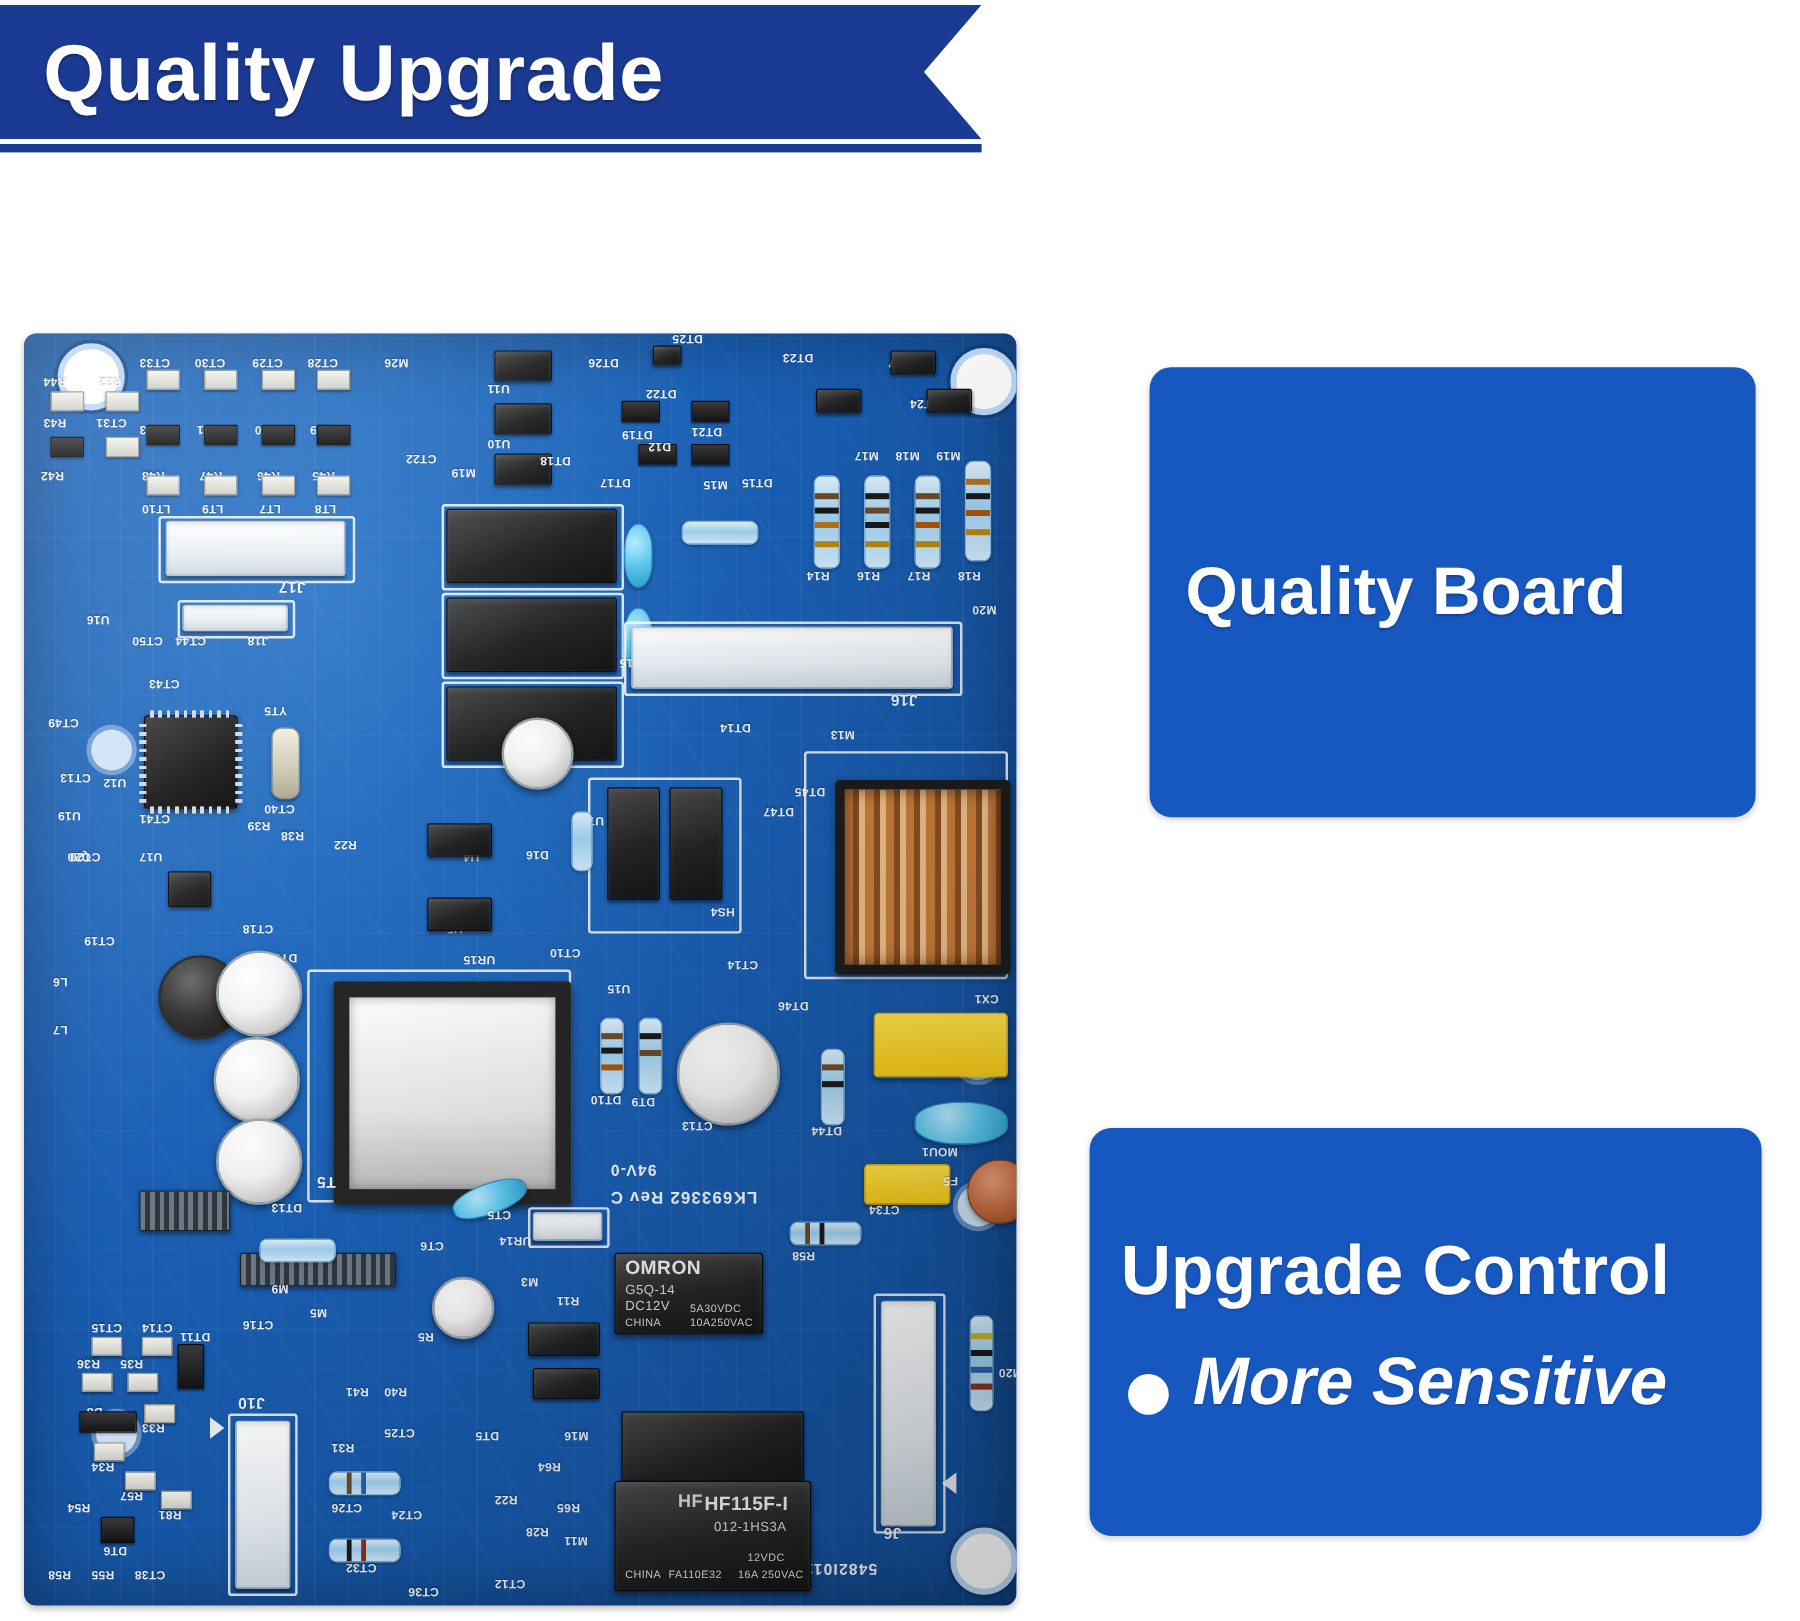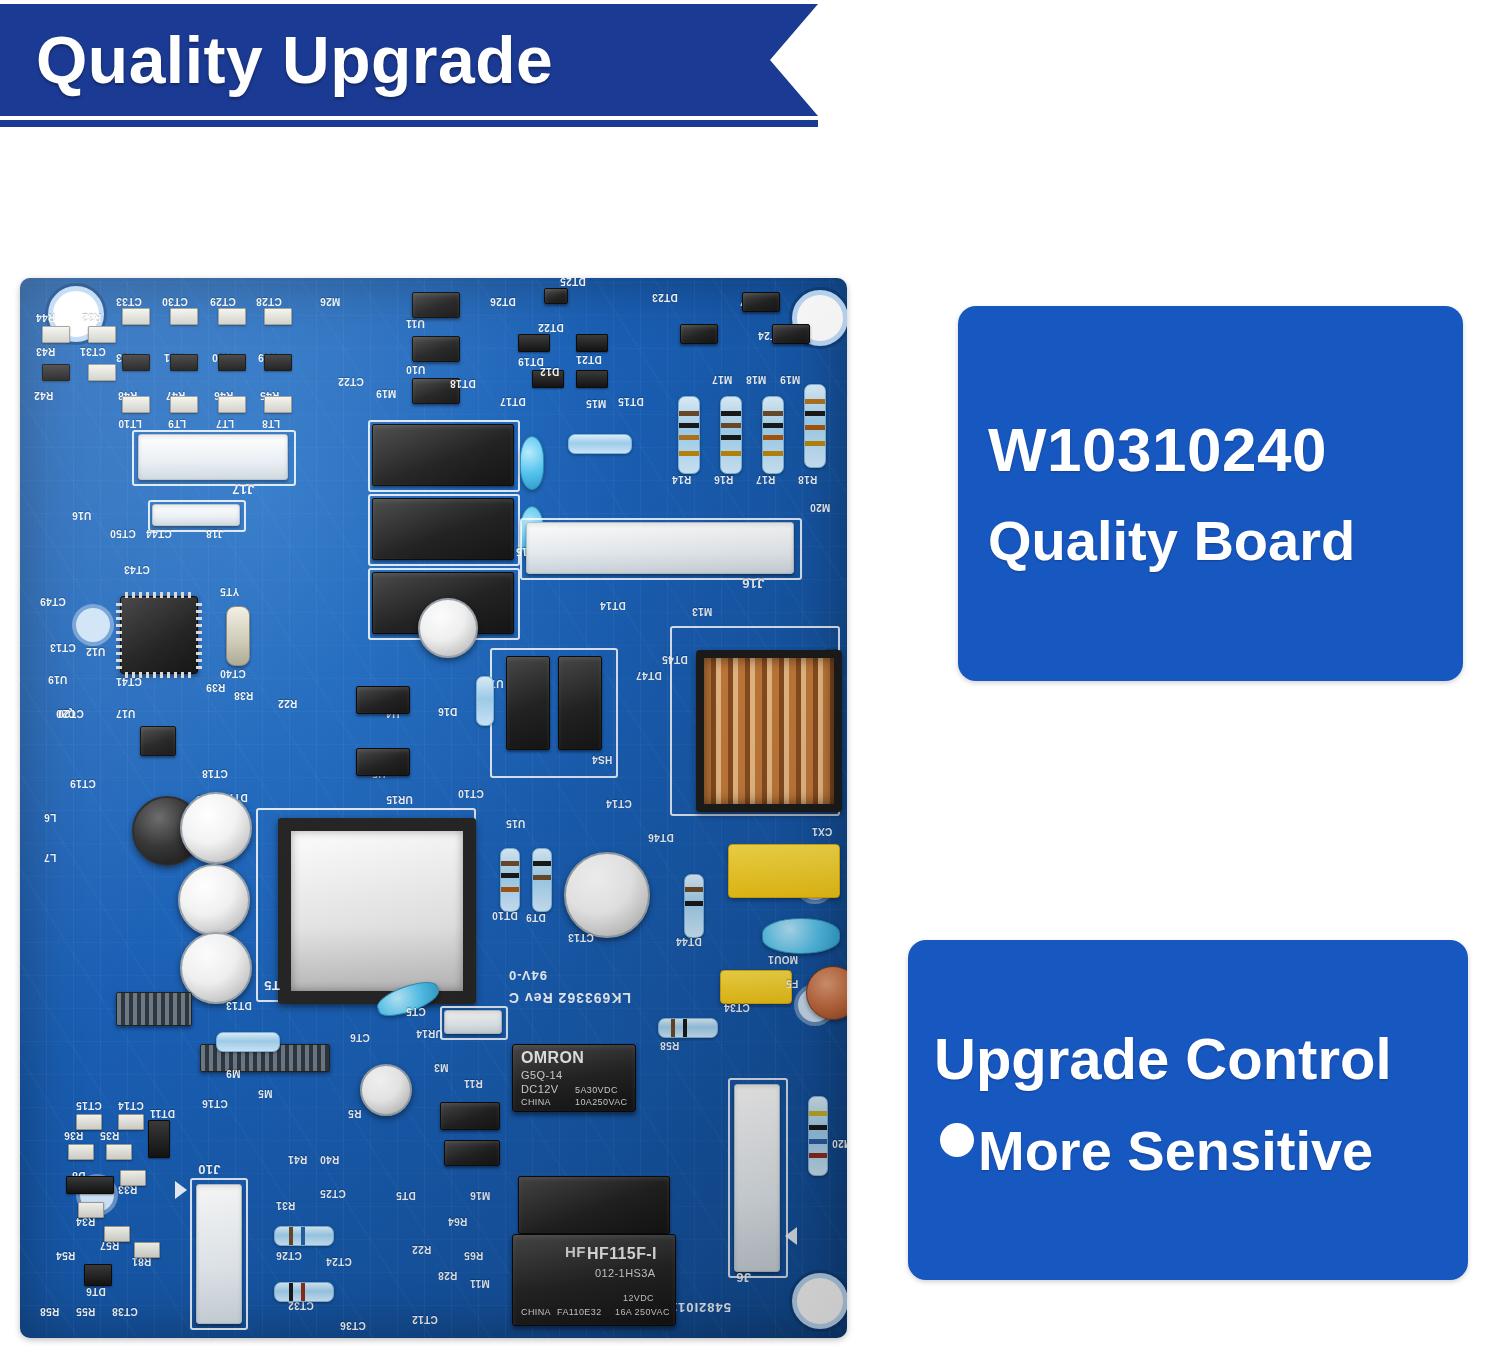--- a/index.html
+++ b/index.html
@@ -44,21 +44,21 @@
   #callout-part .line.part-no{font-size:62px;margin-bottom:22px;letter-spacing:.5px;}
 
   #callout-upgrade{
     left:908px;top:940px;width:560px;height:340px;padding:18px 26px;
   }
   #callout-upgrade .heading{
     font-size:58px;font-weight:bold;line-height:1.1;margin-bottom:18px;
     text-shadow:0 1px 2px rgba(0,0,0,.25);white-space:nowrap;
   }
   #callout-upgrade .bullet-row{
-    display:flex;align-items:flex-start;gap:4px;margin:14px 0 14px 6px;
+    display:flex;align-items:flex-end;gap:20px;margin:14px 0 14px 6px;font-style:italic;
   }
   #callout-upgrade .dot{
     width:34px;height:34px;border-radius:50%;background:#fff;flex:none;
   }
   #callout-upgrade .bullet-row .blabel{
     font-size:56px;font-weight:bold;line-height:1;white-space:nowrap;
     text-shadow:0 1px 2px rgba(0,0,0,.25);
   }
 
   
@@ -522,21 +522,20 @@
 
   <div class="blk" style="left:420px;top:824px;width:58px;height:26px;"></div>
   <div class="blk" style="left:424px;top:862px;width:54px;height:24px;"></div>
   <div class="ecap" style="left:340px;top:786px;width:48px;height:48px;"></div>
   <div class="ecap" style="left:398px;top:320px;width:56px;height:56px;"></div>
 
   <div class="sheen"></div>
 </div>
 
 <div class="callout" id="callout-part">
-  <div class="line part-no">W10310240</div>
   <div class="line">Quality Board</div>
 </div>
 
 <div class="callout" id="callout-upgrade">
   <div class="heading">Upgrade Control</div>
   <div class="bullet-row">
     <span class="dot"></span>
     <span class="blabel">More Sensitive</span>
   </div>
 </div>

